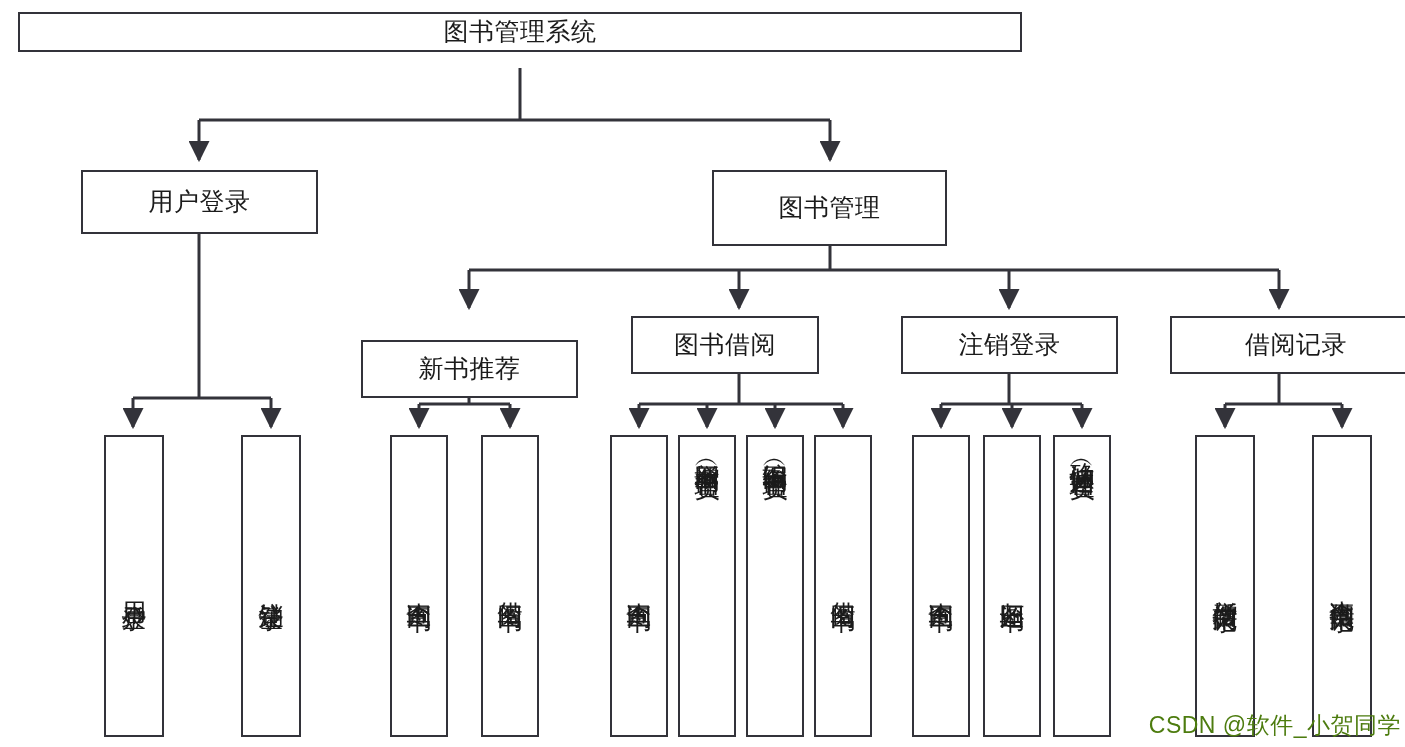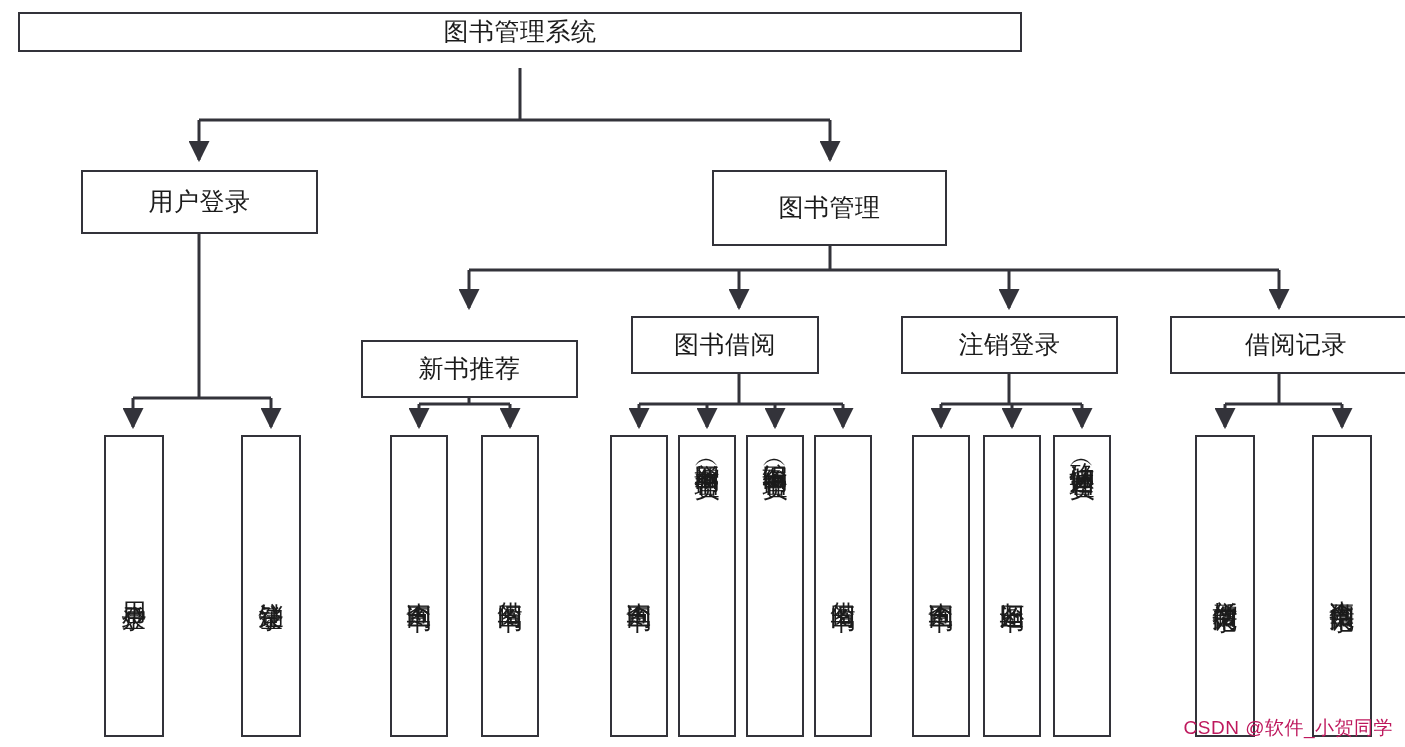--- a/index.html
+++ b/index.html
@@ -51,24 +51,24 @@
     align-items: center;
     justify-content: flex-start;
     text-align: left;
     white-space: nowrap;
   }
   .node-v.centered {
     justify-content: center;
   }
   .watermark {
     position: absolute;
-    right: 12px;
+    right: 4px;
     bottom: 6px;
-    font-size: 19px;
-    color: #be185d;
+    font-size: 23px;
+    color: #4d7c0f;
     white-space: nowrap;
     letter-spacing: 0.5px;
   }
 </style>
 </head>
 <body>
 
 <div id="canvas">
 
   <svg id="edges" viewBox="0 0 1405 747" width="1405" height="747">

